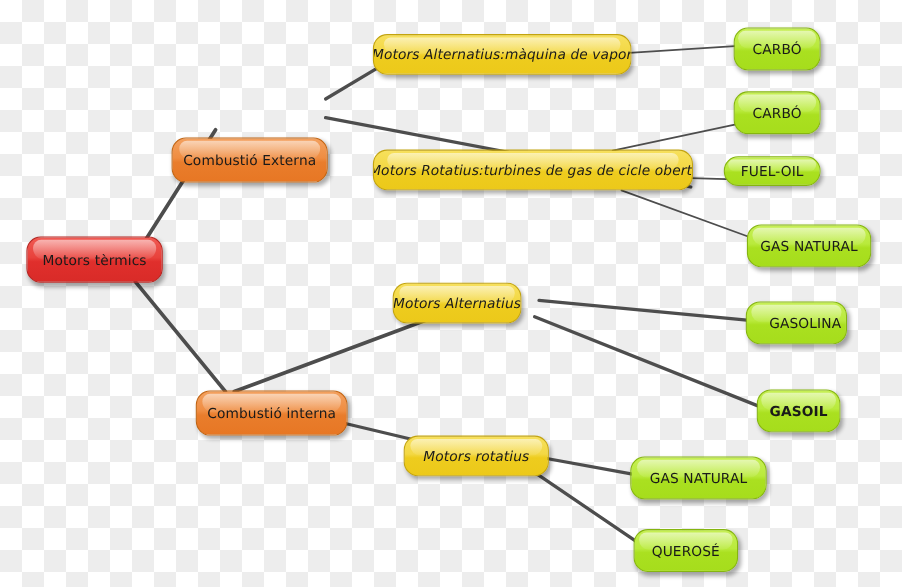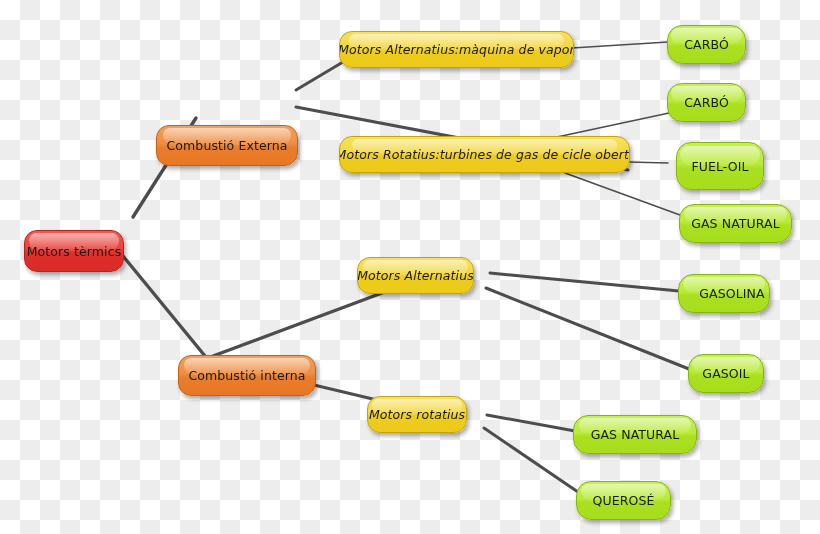--- a/index.html
+++ b/index.html
@@ -72,21 +72,20 @@
     border-color: #c06413;
   }
   .node.yellow {
     background: linear-gradient(to bottom, #f7e05c 0%, #f3d844 45%, #eecc1e 55%, #ecc91a 100%);
     border-color: #c2a30f;
     font-style: italic;
   }
   .node.green {
     background: linear-gradient(to bottom, #c6ef54 0%, #b9ea3c 45%, #aae020 55%, #a6dd1c 100%);
     border-color: #85b510;
-    border-radius: 15px;
   }
 </style>
 </head>
 <body>
 
 <div id="canvas">
 
   <svg id="edges" viewBox="0 0 820 534" width="820" height="534" xmlns="http://www.w3.org/2000/svg">
       <line x1="133" y1="217" x2="196" y2="118" stroke="#4d4d4d" stroke-width="3.4" stroke-linecap="round"></line>
       <line x1="123" y1="256" x2="205" y2="356" stroke="#4d4d4d" stroke-width="3.4" stroke-linecap="round"></line>
@@ -98,57 +97,57 @@
       <line x1="565" y1="173" x2="680" y2="215" stroke="#4d4d4d" stroke-width="1.6" stroke-linecap="round"></line>
       <line x1="213" y1="356" x2="390" y2="290" stroke="#4d4d4d" stroke-width="3.4" stroke-linecap="round"></line>
       <line x1="314" y1="385" x2="377" y2="400" stroke="#4d4d4d" stroke-width="3" stroke-linecap="round"></line>
       <line x1="490" y1="273" x2="679" y2="291" stroke="#4d4d4d" stroke-width="3" stroke-linecap="round"></line>
       <line x1="486" y1="288" x2="689" y2="369" stroke="#4d4d4d" stroke-width="3" stroke-linecap="round"></line>
       <line x1="487" y1="415" x2="575" y2="431" stroke="#4d4d4d" stroke-width="3" stroke-linecap="round"></line>
       <line x1="484" y1="428" x2="578" y2="492" stroke="#4d4d4d" stroke-width="3" stroke-linecap="round"></line>
     </svg>
 
   <div id="node-layer">
-      <div class="node red" style="left: 24px; top: 230px; width: 100px; height: 42px; text-align: right;">
+      <div class="node red" style="left: 24px; top: 215px; width: 124px; height: 42px; text-align: right;">
         <span class="label">Motors tèrmics</span>
       </div>
       <div class="node orange" style="left: 156px; top: 77px; width: 142px; height: 41px; margin-top: 48px;">
         <span class="label">Combustió Externa</span>
       </div>
       <div class="node orange" style="left: 178px; top: 355px; width: 138px; height: 41px;">
         <span class="label">Combustió interna</span>
       </div>
       <div class="node yellow" style="left: 339px; top: 31px; width: 235px; height: 37px;">
         <span class="label">Motors Alternatius:màquina de vapor</span>
       </div>
       <div class="node yellow" style="left: 339px; top: 136px; width: 291px; height: 37px;">
         <span class="label">Motors Rotatius:turbines de gas de cicle obert:</span>
       </div>
       <div class="node yellow" style="left: 357px; top: 257px; width: 117px; height: 37px;">
         <span class="label">Motors Alternatius</span>
       </div>
-      <div class="node yellow" style="left: 367px; top: 396px; width: 100px; height: 37px; text-align: center;">
+      <div class="node yellow" style="left: 367px; top: 396px; width: 132px; height: 37px; text-align: center;">
         <span class="label">Motors rotatius</span>
       </div>
       <div class="node green" style="left: 667px; top: 25px; width: 79px; height: 39px;">
         <span class="label">CARBÓ</span>
       </div>
       <div class="node green" style="left: 667px; top: 83px; width: 79px; height: 39px;">
         <span class="label">CARBÓ</span>
       </div>
-      <div class="node green" style="left: 676px; top: 142px; width: 88px; height: 48px; justify-content: center;">
+      <div class="node green" style="left: 658px; top: 142px; width: 88px; height: 27px; justify-content: center;">
         <span class="label">FUEL-OIL</span>
       </div>
       <div class="node green" style="left: 679px; top: 204px; width: 113px; height: 39px;">
         <span class="label">GAS NATURAL</span>
       </div>
       <div class="node green" style="left: 678px; top: 274px; width: 92px; height: 39px; padding-left: 16px;">
         <span class="label">GASOLINA</span>
       </div>
-      <div class="node green" style="left: 688px; top: 354px; width: 76px; height: 39px;">
+      <div class="node green" style="left: 688px; top: 354px; width: 76px; height: 39px; font-weight: bold;">
         <span class="label">GASOIL</span>
       </div>
       <div class="node green" style="left: 573px; top: 415px; width: 124px; height: 39px;">
         <span class="label">GAS NATURAL</span>
       </div>
       <div class="node green" style="left: 576px; top: 481px; width: 95px; height: 39px; align-items: center;">
         <span class="label">QUEROSÉ</span>
       </div>
     </div>
 

